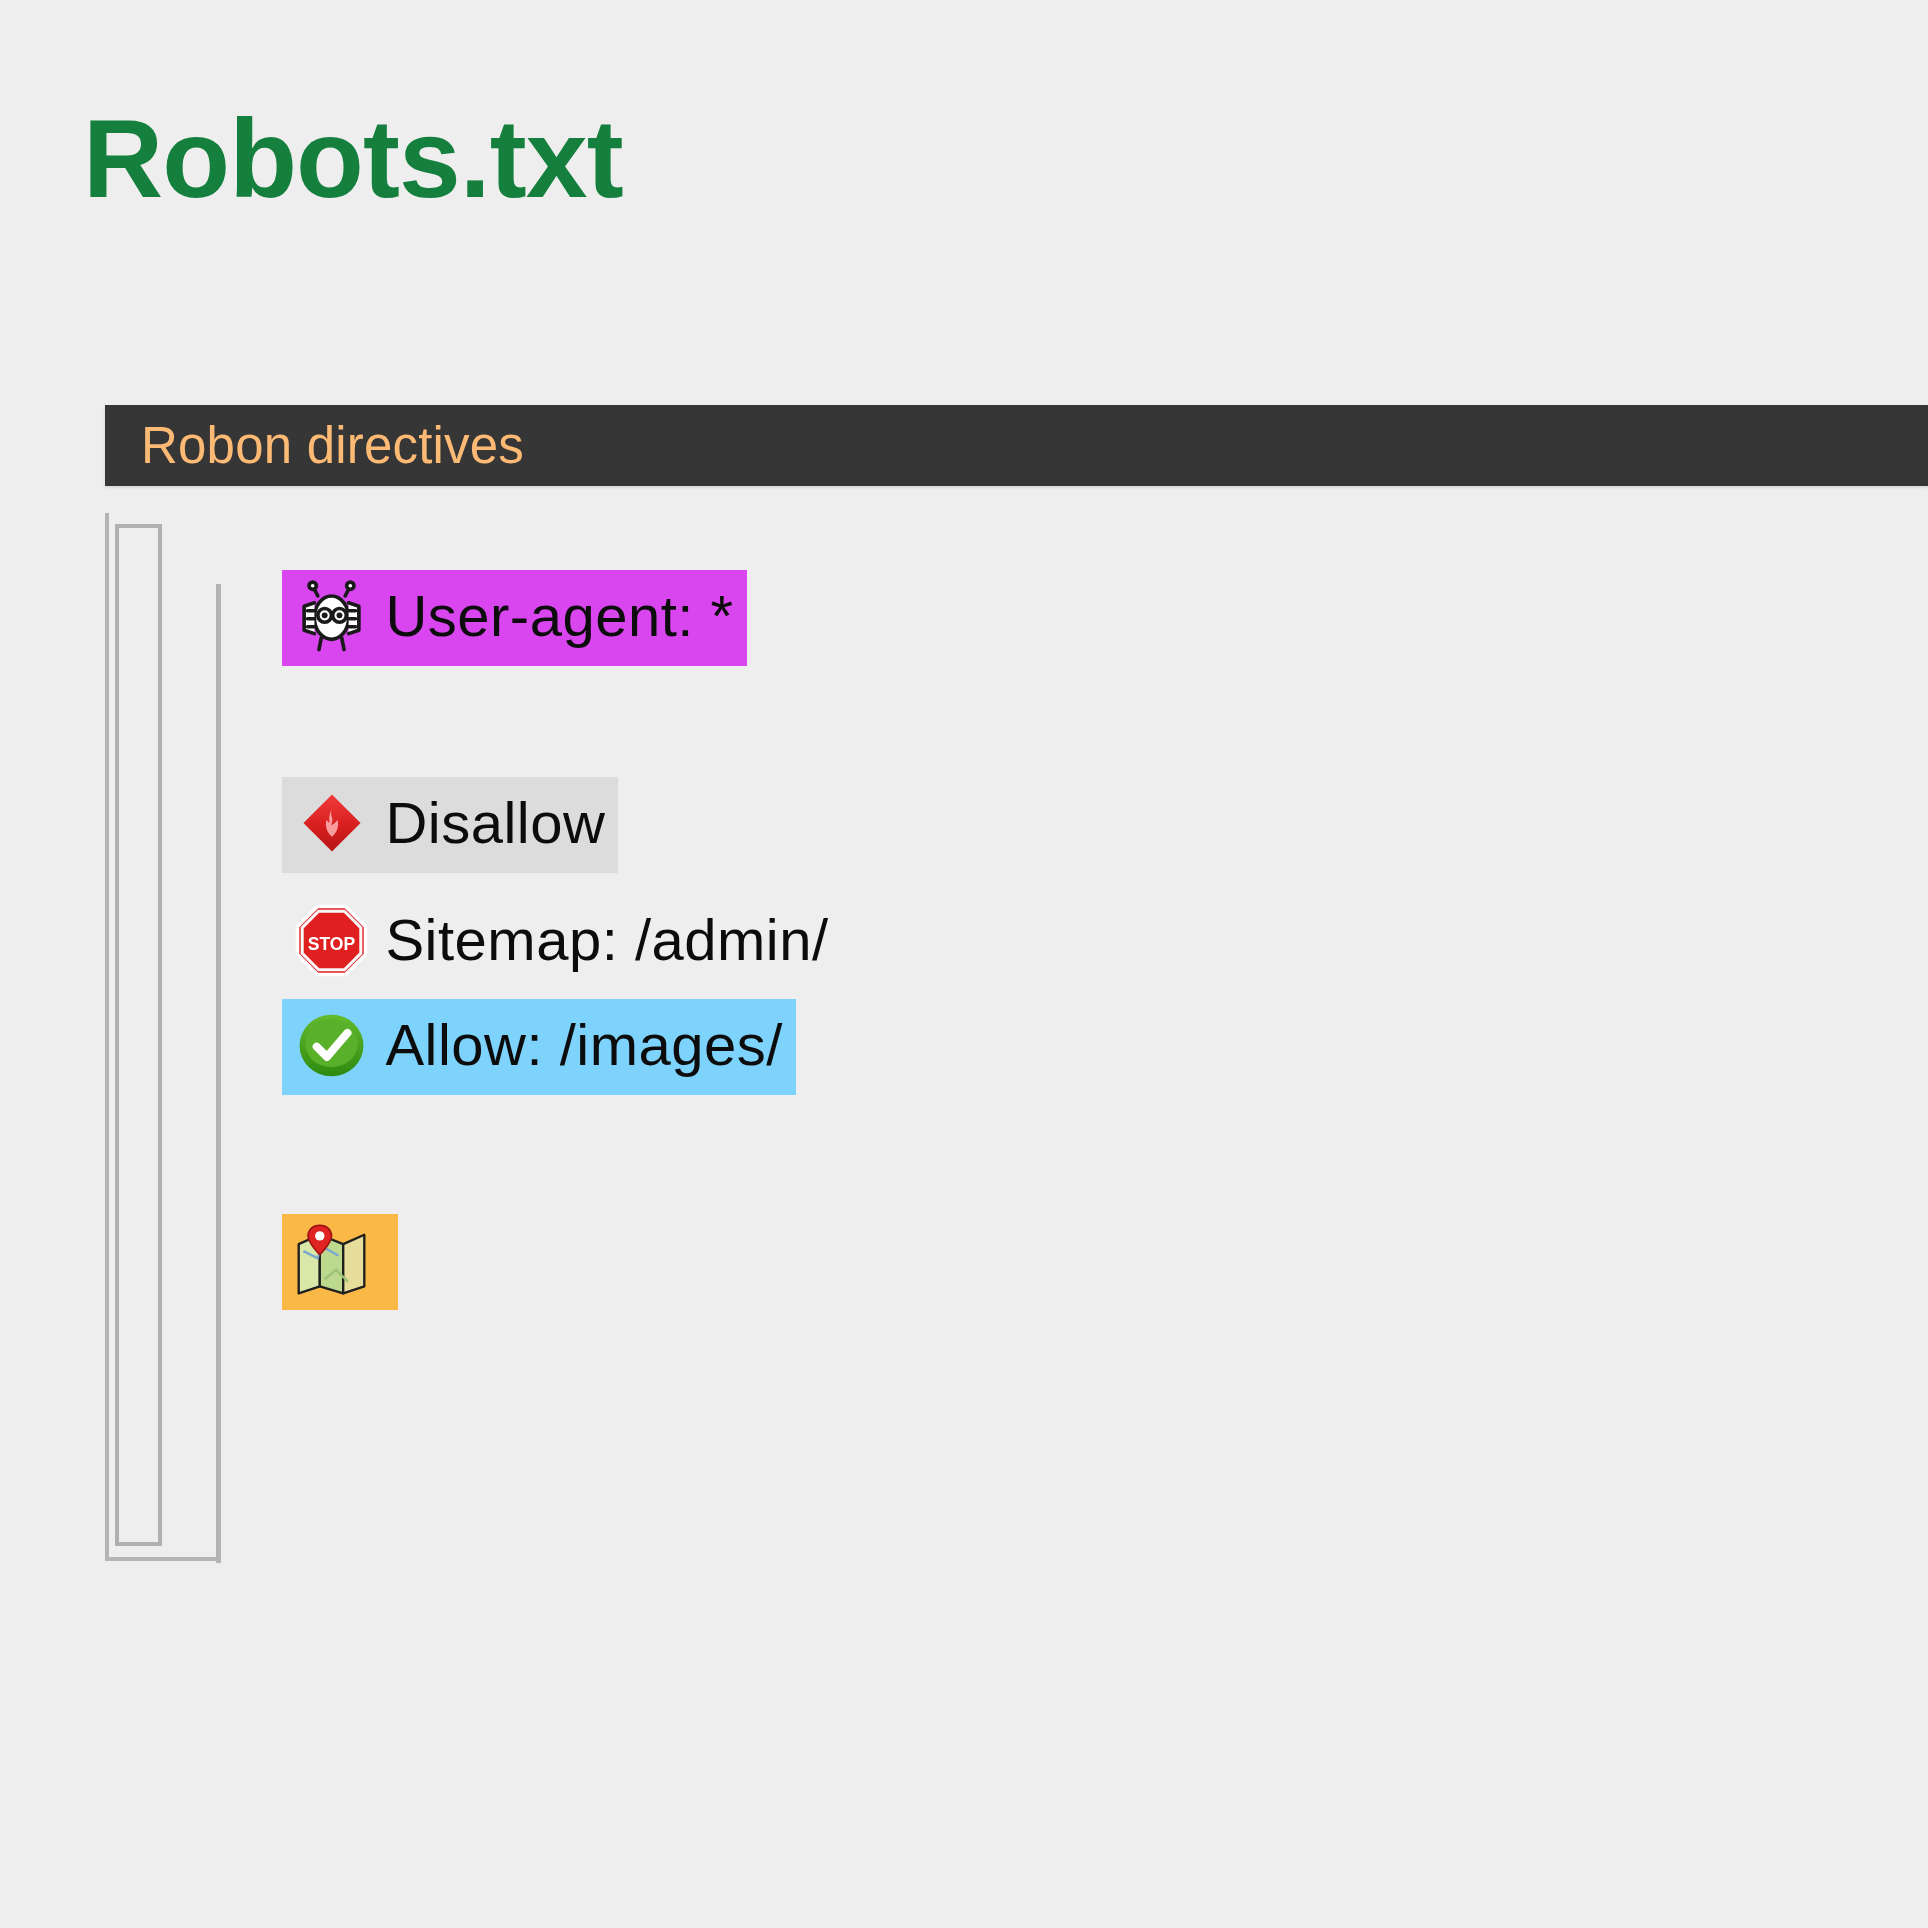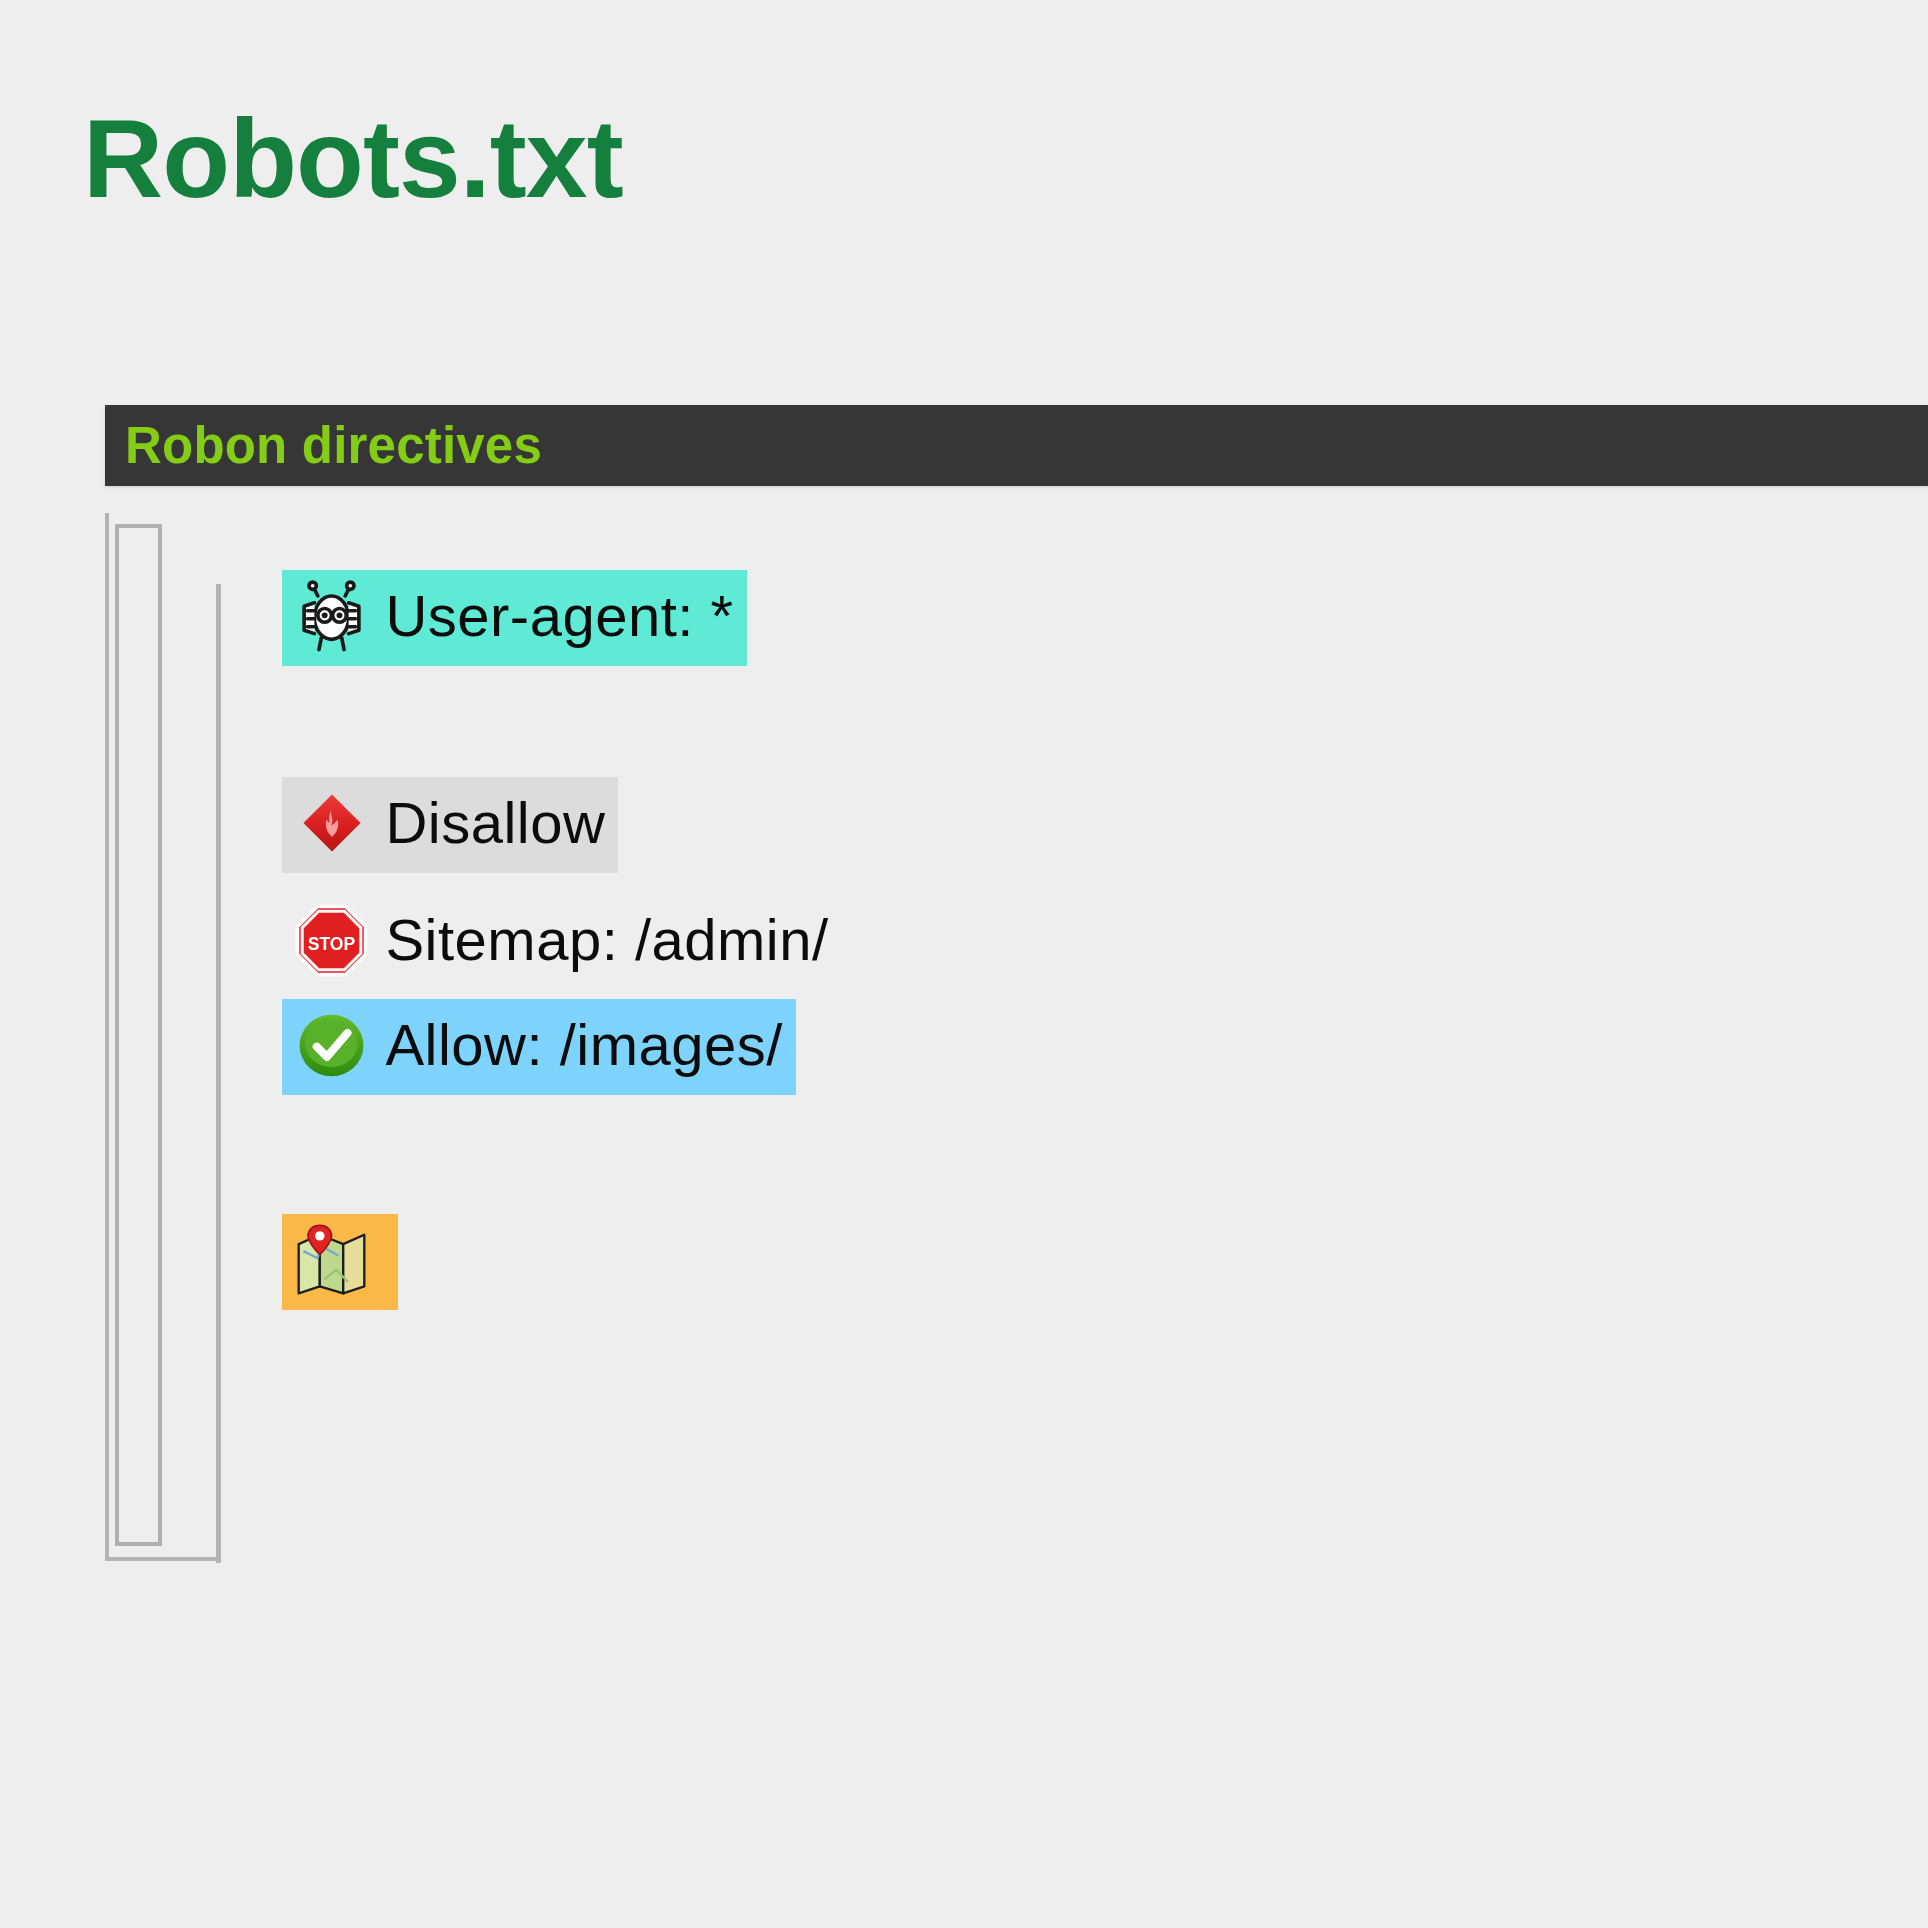--- a/index.html
+++ b/index.html
@@ -34,24 +34,24 @@
     left: 105px;
     top: 405px;
     width: 1823px;
     height: 81px;
     background: #363636;
     display: flex;
     align-items: center;
     box-shadow: 0 1.9px 2.8px rgba(0,0,0,0.12);
   }
   #header-band-label {
-    color: #84cc16;
+    color: #fdba74;
     font-size: 51px;
-    font-weight: 700;
-    padding-left: 20px;
+    font-weight: 400;
+    padding-left: 36px;
     letter-spacing: 0.2px;
     white-space: nowrap;
   }
 
   
   #outer-rail {
     position: absolute;
     left: 105px;
     top: 513px;
     width: 113px;
@@ -128,21 +128,21 @@
 <div id="header-band">
   <div id="header-band-label">Robon directives</div>
 </div>
 
 <div id="outer-rail"></div>
 <div id="inner-rail"></div>
 <div id="thin-rail"></div>
 
 <div id="directive-list">
 
-  <div class="directive-row" style="background: #5eead4;">
+  <div class="directive-row" style="background: #d946ef;">
     <span class="directive-icon">
       <svg width="73" height="73" viewBox="0 0 64 64" aria-hidden="true">
         <g stroke="#1a1a1a" stroke-width="3.2" fill="#ffffff" stroke-linecap="round" stroke-linejoin="round">
           <line x1="20" y1="14" x2="16" y2="6"></line>
           <line x1="44" y1="14" x2="48" y2="6"></line>
           <circle cx="15.5" cy="5" r="3.2" fill="#ffffff"></circle>
           <circle cx="48.5" cy="5" r="3.2" fill="#ffffff"></circle>
           <ellipse cx="32" cy="33" rx="15" ry="19"></ellipse>
           <path d="M17 20 L8 23 L8 44 L17 47"></path>
           <path d="M47 20 L56 23 L56 44 L47 47"></path>

